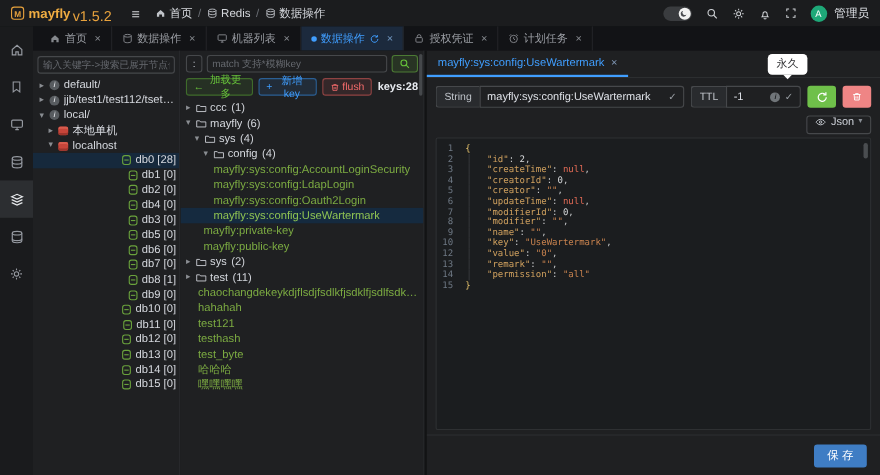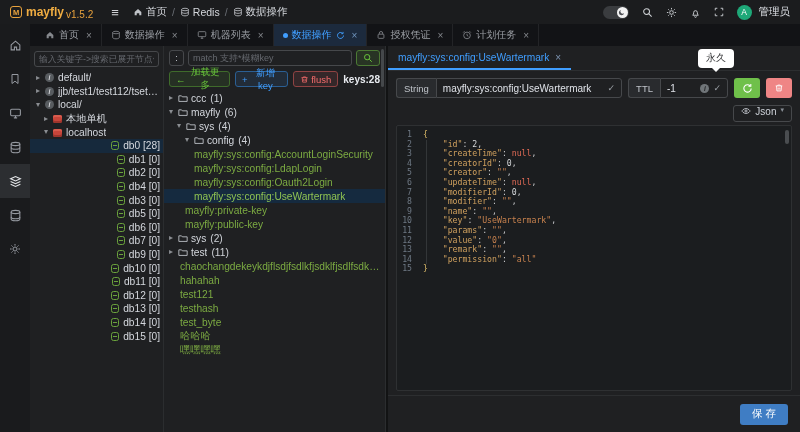--- a/index.html
+++ b/index.html
@@ -7,21 +7,21 @@
     font-family:"Liberation Sans", sans-serif; }
   .app { width:800px; height:432px; display:flex; flex-direction:column; color:#d5d8de; }
 
   
   .topbar { height:24px; flex:0 0 24px; background:#1b1c1e; display:flex; align-items:center;
     padding:0 10px; font-size:10.5px; }
   .logo { display:flex; align-items:center; }
   .logo-badge { width:12px; height:12px; border:1px solid #e8a23d; border-radius:3px; color:#e8a23d;
     font-size:7.5px; font-weight:bold; display:flex; align-items:center; justify-content:center; }
   .logo-text { color:#f0ad42; font-weight:bold; font-size:12px; margin-left:4px; }
-  .logo-ver { color:#e8a23d; font-size:10px; margin-left:2px; margin-top:4px; }
+  .logo-ver { color:#e8a23d; font-size:13px; margin-left:2px; margin-top:4px; }
   .collapse-icon { margin-left:18px; color:#d0d2d6; font-size:13px; line-height:1; cursor:pointer; }
   .breadcrumb { display:flex; align-items:center; margin-left:14px; color:#d4d7dc; }
   .bc-item { display:flex; align-items:center; gap:3px; cursor:pointer; }
   .bc-item svg { color:#c0c3c8; }
   .bc-sep { color:#6b6f75; margin:0 5px; }
   .tb-right { margin-left:auto; display:flex; align-items:center; gap:13px; }
   .tb-right svg { color:#cfd2d6; }
   .toggle { width:26px; height:13px; background:#3a3c3f; border-radius:7px; position:relative; cursor:pointer; }
   .toggle-knob { position:absolute; top:1px; right:1px; width:11px; height:11px; background:#f2f2f2;
     border-radius:50%; display:flex; align-items:center; justify-content:center; }
@@ -434,20 +434,25 @@
                 <span class="node-label">db6 [0]</span>
               </div>
               <div class="t-row lvl2 i-db">
 
                 <span class="t-icon"></span>
                 <span class="node-label">db7 [0]</span>
               </div>
               <div class="t-row lvl2 i-db">
 
                 <span class="t-icon"></span>
+                <span class="node-label">db8 [1]</span>
+              </div>
+              <div class="t-row lvl2 i-db">
+
+                <span class="t-icon"></span>
                 <span class="node-label">db9 [0]</span>
               </div>
               <div class="t-row lvl2 i-db">
 
                 <span class="t-icon"></span>
                 <span class="node-label">db10 [0]</span>
               </div>
               <div class="t-row lvl2 i-db">
 
                 <span class="t-icon"></span>
@@ -729,24 +734,20 @@
                 </div>
                 <div class="ed-row guide">
                   <span class="ed-ln">9</span>
                   <span class="ed-code"><span class="tk-ws">    </span><span class="tk-k">"name"</span><span class="tk-p">: </span><span class="tk-s">""</span><span class="tk-p">,</span></span>
                 </div>
                 <div class="ed-row guide">
                   <span class="ed-ln">10</span>
                   <span class="ed-code"><span class="tk-ws">    </span><span class="tk-k">"key"</span><span class="tk-p">: </span><span class="tk-s">"UseWartermark"</span><span class="tk-p">,</span></span>
                 </div>
                 <div class="ed-row guide">
-                  <span class="ed-ln">11</span>
-                  <span class="ed-code"><span class="tk-ws">    </span><span class="tk-k">"params"</span><span class="tk-p">: </span><span class="tk-s">""</span><span class="tk-p">,</span></span>
-                </div>
-                <div class="ed-row guide">
                   <span class="ed-ln">12</span>
                   <span class="ed-code"><span class="tk-ws">    </span><span class="tk-k">"value"</span><span class="tk-p">: </span><span class="tk-s">"0"</span><span class="tk-p">,</span></span>
                 </div>
                 <div class="ed-row guide">
                   <span class="ed-ln">13</span>
                   <span class="ed-code"><span class="tk-ws">    </span><span class="tk-k">"remark"</span><span class="tk-p">: </span><span class="tk-s">""</span><span class="tk-p">,</span></span>
                 </div>
                 <div class="ed-row guide">
                   <span class="ed-ln">14</span>
                   <span class="ed-code"><span class="tk-ws">    </span><span class="tk-k">"permission"</span><span class="tk-p">: </span><span class="tk-s">"all"</span></span>

